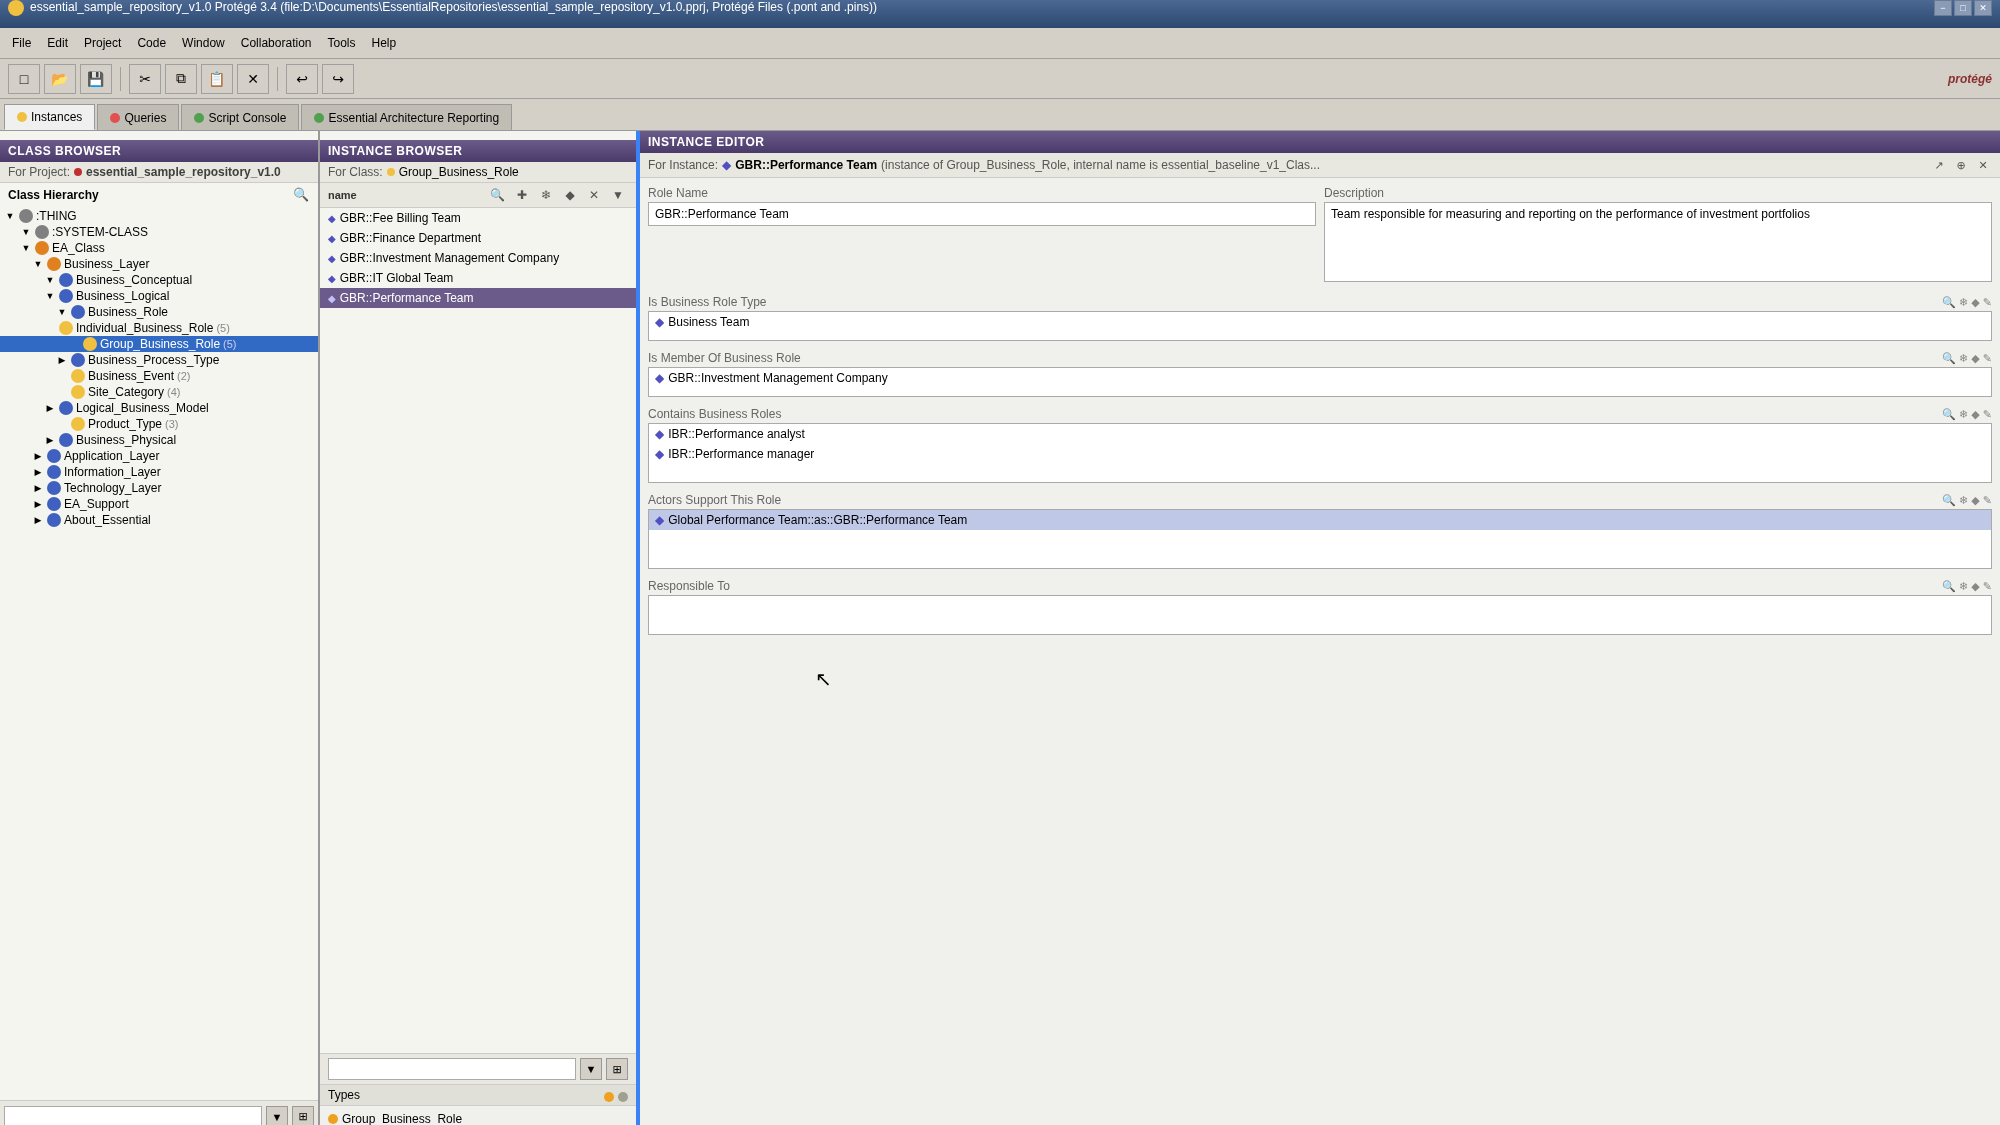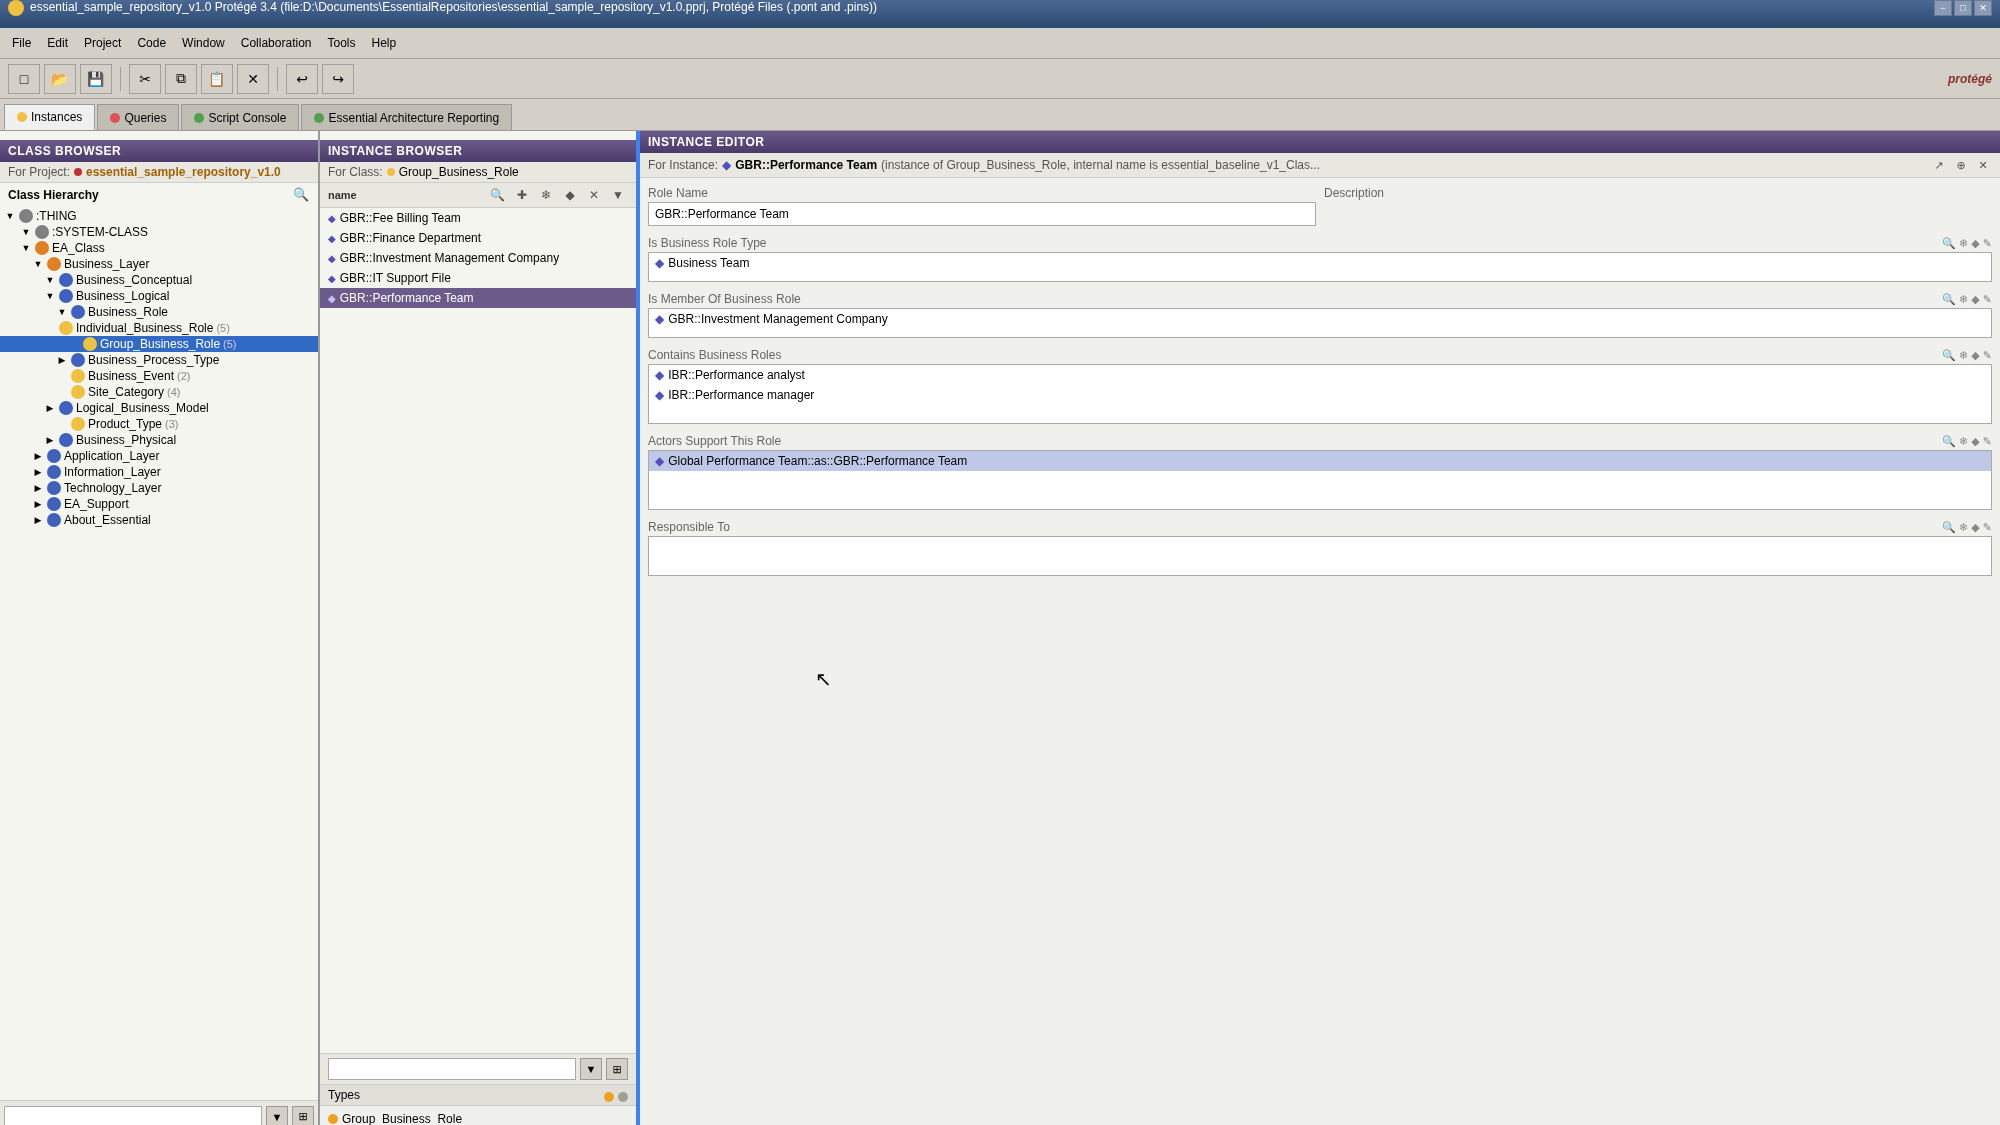--- a/index.html
+++ b/index.html
@@ -133,21 +133,21 @@
     .panel-subheader {
       background: #e8e8e0;
       padding: 3px 8px;
       border-bottom: 1px solid #ccc;
       font-size: 11px;
       display: flex;
       align-items: center;
       gap: 4px;
     }
     .for-label { color: #555; }
-    .for-value { color: #a16207; font-weight: bold; }
+    .for-value { color: #404040; font-weight: bold; }
 
     
     .tree-container {
       flex: 1;
       overflow-y: auto;
       padding: 4px 0;
     }
     .tree-item {
       display: flex;
       align-items: center;
@@ -573,21 +573,21 @@
         <div class="inst-item">
           <span class="inst-diamond">◆</span>
           <span>GBR::Finance Department</span>
         </div>
         <div class="inst-item">
           <span class="inst-diamond">◆</span>
           <span>GBR::Investment Management Company</span>
         </div>
         <div class="inst-item">
           <span class="inst-diamond">◆</span>
-          <span>GBR::IT Support File</span>
+          <span>GBR::IT Global Team</span>
         </div>
         <div class="inst-item selected">
           <span class="inst-diamond">◆</span>
           <span>GBR::Performance Team</span>
         </div>
       </div>
     <div style="padding:4px 8px; display:flex; gap:4px; border-top:1px solid #ccc; background:#e8e8e0;">
       <input class="footer-input" type="text" style="flex: 1 1 0%;">
       <div class="footer-btn">▼</div>
       <div class="footer-btn">⊞</div>
@@ -631,20 +631,21 @@
         <div class="field-section">
           <div class="field-label">
             <span class="field-label-text">Role Name</span>
           </div>
           <input class="field-input" type="text" value="GBR::Performance Team" style="">
         </div>
         <div class="field-section">
           <div class="field-label">
             <span class="field-label-text">Description</span>
           </div>
+          <textarea class="field-textarea" style="">Team responsible for measuring and reporting on the performance of investment portfolios</textarea>
         </div>
       </div>
 
       <div class="field-section">
         <div class="field-label">
           <span class="field-label-text">Is Business Role Type</span>
           <div class="field-icons">
             <span class="field-icon">🔍</span>
             <span class="field-icon">❄</span>
             <span class="field-icon">◆</span>

